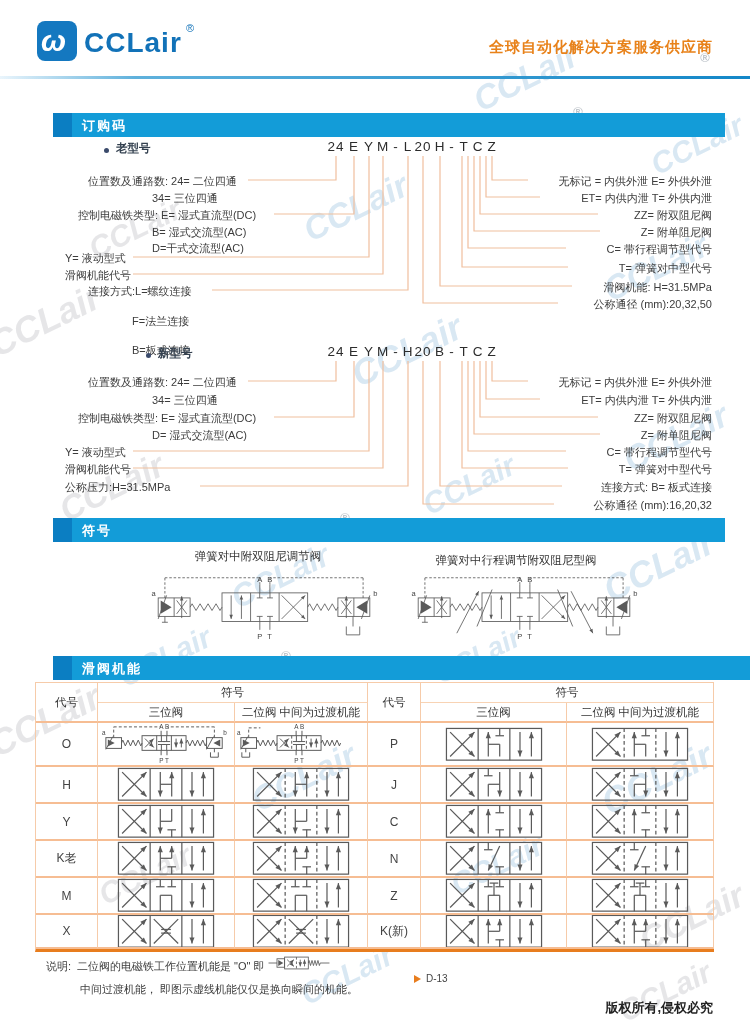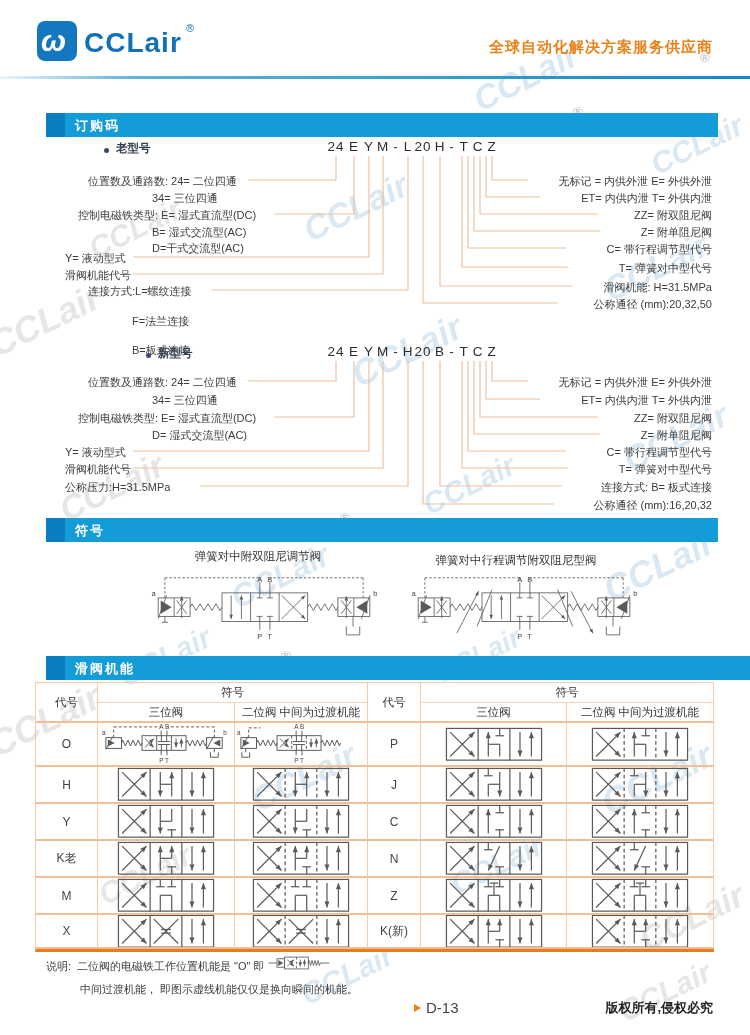--- a/index.html
+++ b/index.html
@@ -8,21 +8,21 @@
   .abs{position:absolute;}
   
   .logo-box{position:absolute;left:37px;top:21px;width:40px;height:40px;background:#1478c0;border-radius:8px;}
   .logo-glyph{position:absolute;left:41px;top:22px;color:#fff;font-size:30px;font-style:italic;font-weight:bold;line-height:38px;}
   .logo-text{position:absolute;left:84px;top:27px;color:#1272b8;font-size:28px;font-weight:bold;letter-spacing:1px;}
   .logo-reg{position:absolute;left:186px;top:22px;color:#1272b8;font-size:11px;}
   .tagline{position:absolute;right:37px;top:38px;color:#e8821a;font-size:15px;font-weight:bold;letter-spacing:1px;}
   .hdr-line{position:absolute;left:0;top:76px;width:750px;height:3px;
             background:linear-gradient(90deg,#eaf5fc 0%,#5fb1dc 18%,#1387c8 100%);}
   
-  .bar{position:absolute;left:46px;width:672px;height:24px;background:#139cd8;}
+  .bar{position:absolute;left:53px;width:672px;height:24px;background:#139cd8;}
   .bar-notch{position:absolute;left:0;top:0;width:19px;height:24px;background:#0b7ec2;}
   .bar-title{position:absolute;left:29px;top:4px;color:#fff;font-size:13px;font-weight:bold;letter-spacing:2px;}
   
   .model-label{position:absolute;font-size:11.5px;color:#33404f;font-weight:bold;}
   .bullet{position:absolute;width:5px;height:5px;border-radius:50%;background:#3a4a6b;}
   .code-token{position:absolute;transform:translateX(-50%);font-size:13.5px;color:#2c2c2c;letter-spacing:1px;white-space:nowrap;}
   .olabel{position:absolute;font-size:11px;color:#3c3c3c;white-space:nowrap;}
   .olabel.r{transform:translateX(-100%);}
   
   .sym-title{position:absolute;font-size:11.5px;color:#333;text-align:center;white-space:nowrap;transform:translateX(-50%);}
@@ -33,21 +33,21 @@
             border-top:1px solid #f6cba9;border-left:1px solid #f6cba9;border-bottom:3px solid #e87d1e;}
   .sv-cell{border-right:1px solid #f6cba9;border-bottom:1px solid #f8d3b4;
            display:flex;align-items:center;justify-content:center;font-size:11.5px;color:#3c3c3c;overflow:hidden;}
   .sv-cell.hdr{font-size:11.5px;color:#333;}
   .sv-cell.rowsep{border-bottom:2px solid #f6bd93;}
   .sv-cell.code{font-size:12px;color:#444;}
   
   .note{position:absolute;left:46px;top:952px;width:670px;font-size:11px;color:#3c3c3c;line-height:19px;}
   .note-line1{display:flex;align-items:center;white-space:nowrap;}
   .note-glyph{margin:0 3px;}
-  .pageno{position:absolute;left:414px;top:999px;font-size:15px;color:#444;display:flex;align-items:center;}
+  .pageno{position:absolute;left:414px;top:973px;font-size:10px;color:#444;display:flex;align-items:center;}
   .pageno .tri{width:0;height:0;border-left:7px solid #e87d1e;border-top:4.5px solid transparent;border-bottom:4.5px solid transparent;margin-right:5px;}
   .copyright{position:absolute;right:37px;top:999px;font-size:13px;font-weight:bold;color:#222;}
   .wm{position:absolute;font-style:italic;font-weight:bold;pointer-events:none;white-space:nowrap;}
 </style>
 </head>
 <body>
 
 <div class="page">
 
   <div class="abs" id="wm-layer" style="left:0;top:0;width:750px;height:1035px;">

